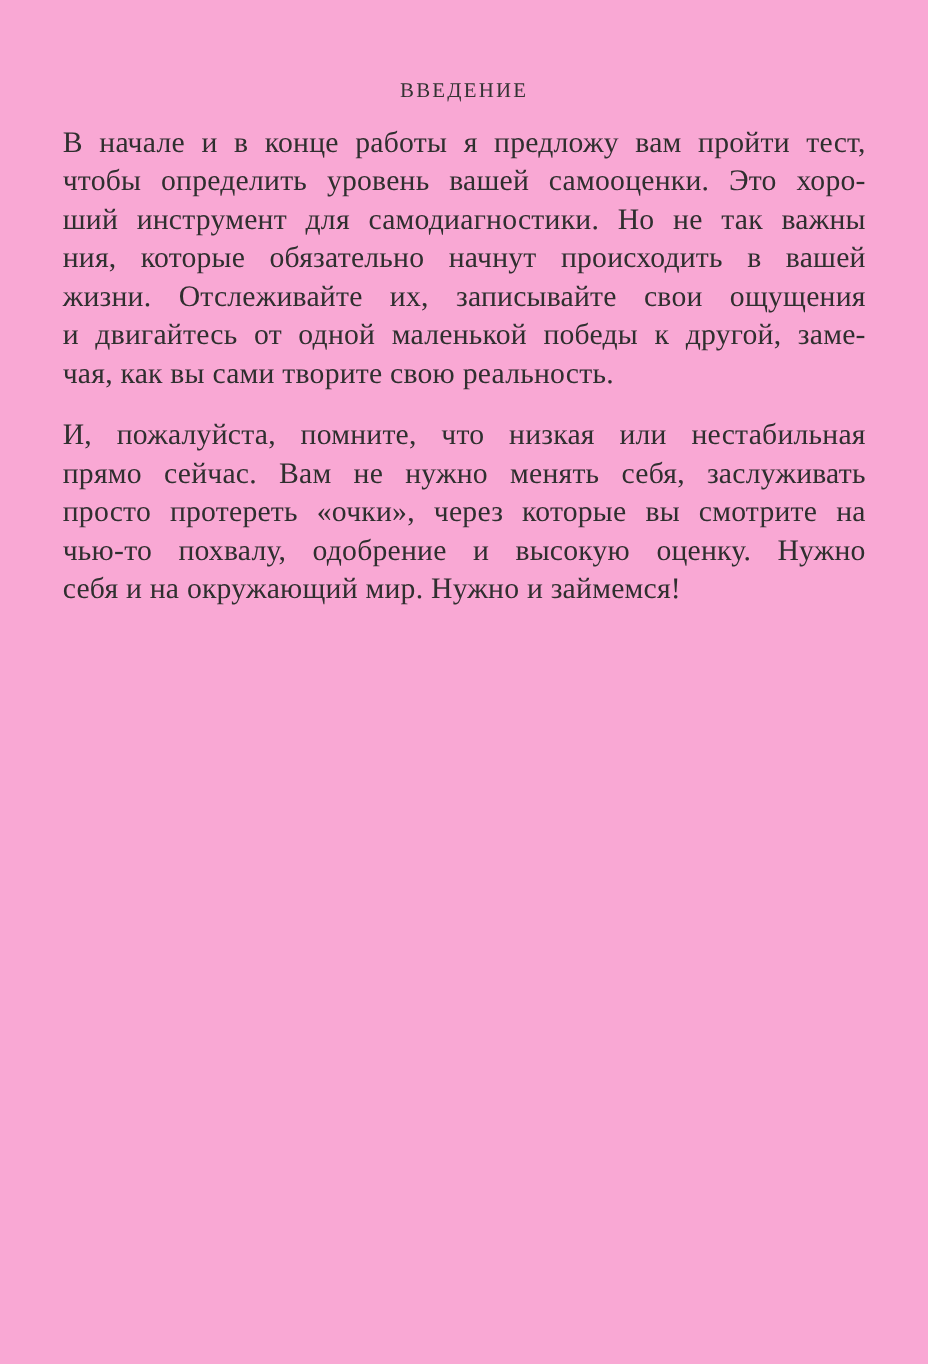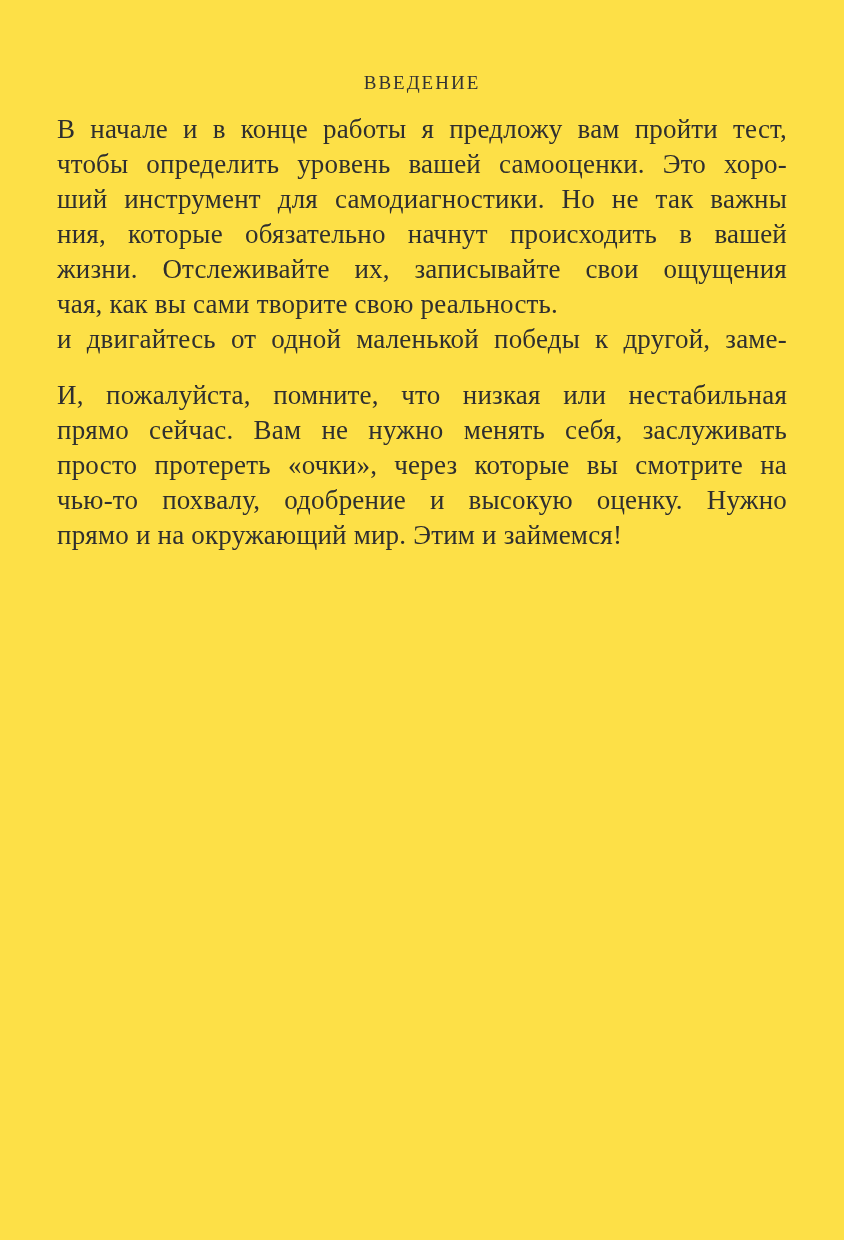--- a/index.html
+++ b/index.html
@@ -4,21 +4,21 @@
 <style>
   html, body {
     margin: 0;
     padding: 0;
     background: #ffffff;
   }
   .page {
     position: relative;
     width: 844px;
     height: 1240px;
-    background: #fde047;
+    background: #f9a8d4;
     overflow: hidden;
     font-family: "Liberation Serif", serif;
     color: #2f2f2f;
   }
   .heading {
     position: absolute;
     top: 72px;
     left: 0;
     width: 844px;
     text-align: center;
@@ -66,27 +66,27 @@
   <div class="heading">ВВЕДЕНИЕ</div>
 
   <div class="content">
 
     <div class="paragraph">
       <div class="line">В начале и в конце работы я предложу вам пройти тест,</div>
       <div class="line">чтобы определить уровень вашей самооценки. Это хоро-</div>
       <div class="line">ший инструмент для самодиагностики. Но не так важны</div>
       <div class="line">ния, которые обязательно начнут происходить в вашей</div>
       <div class="line">жизни. Отслеживайте их, записывайте свои ощущения</div>
+      <div class="line">и двигайтесь от одной маленькой победы к другой, заме-</div>
       <div class="line last">чая, как вы сами творите свою реальность.</div>
-      <div class="line">и двигайтесь от одной маленькой победы к другой, заме-</div>
     </div>
 
     <div class="paragraph">
       <div class="line">И, пожалуйста, помните, что низкая или нестабильная</div>
       <div class="line">прямо сейчас. Вам не нужно менять себя, заслуживать</div>
       <div class="line">просто протереть «очки», через которые вы смотрите на</div>
       <div class="line">чью-то похвалу, одобрение и высокую оценку. Нужно</div>
-      <div class="line last">прямо и на окружающий мир. Этим и займемся!</div>
+      <div class="line last">себя и на окружающий мир. Нужно и займемся!</div>
     </div>
 
 
   </div>
 </div>
 
 </body></html>

